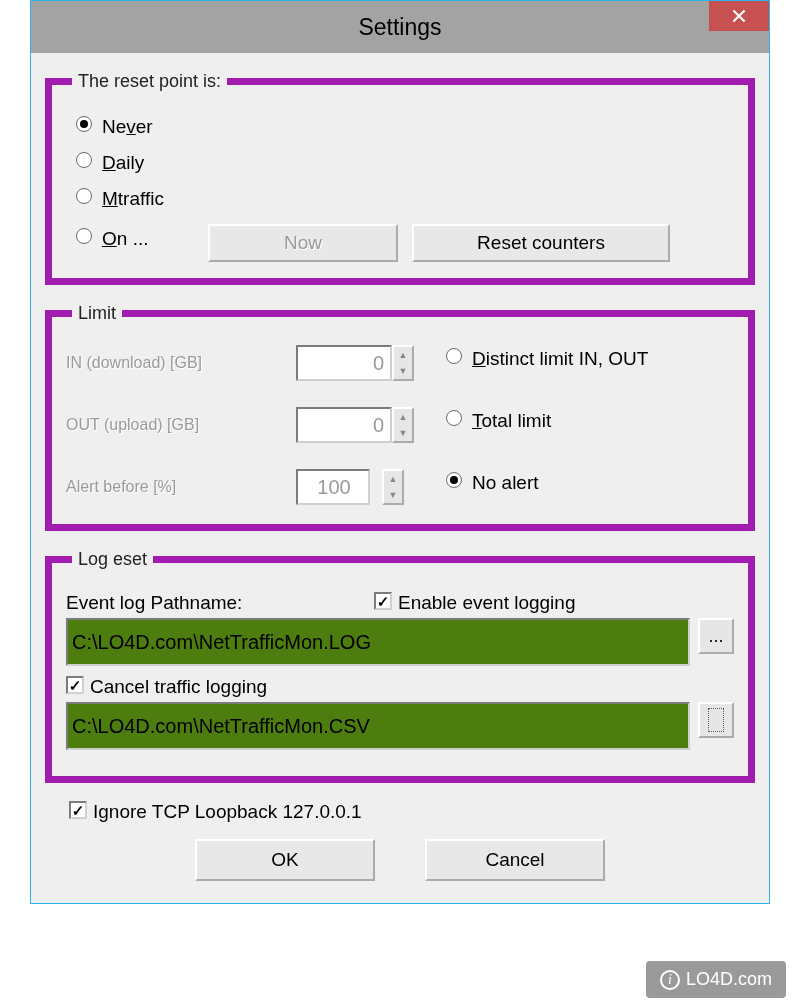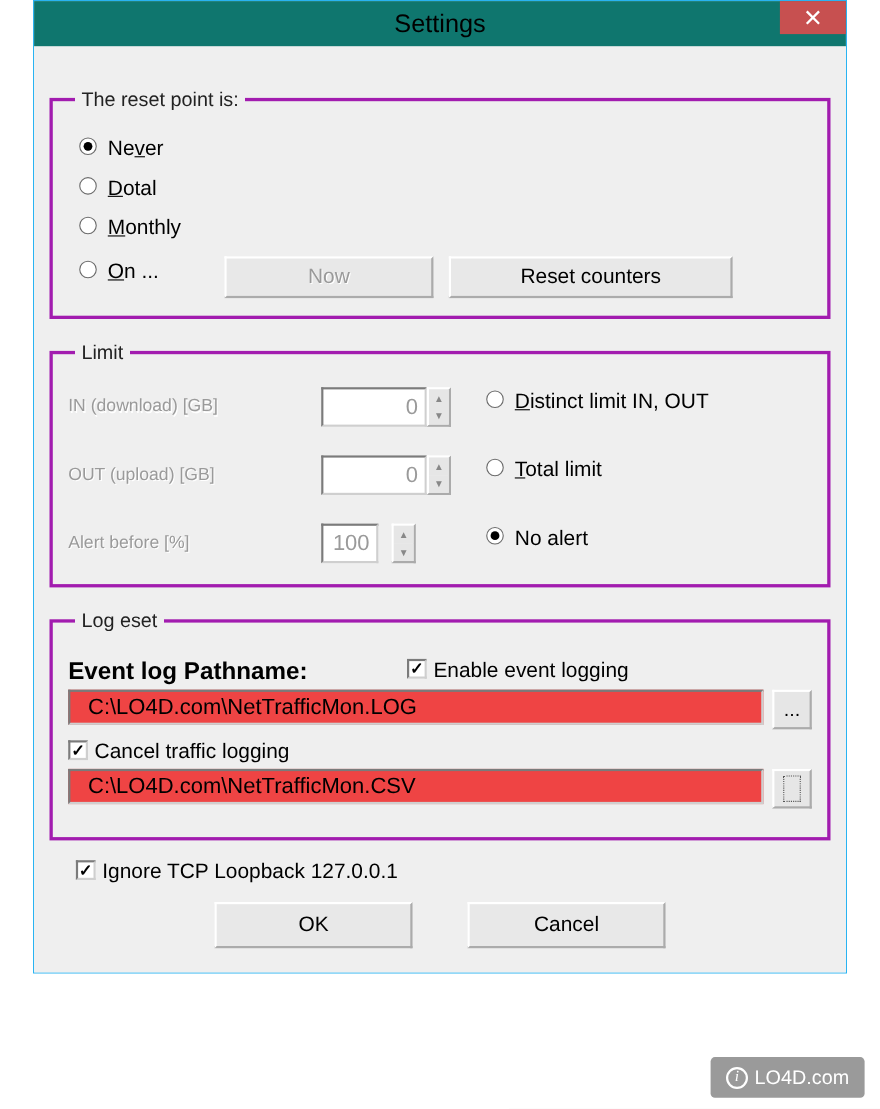--- a/index.html
+++ b/index.html
@@ -13,22 +13,22 @@
   color: #000;
 }
 .window {
   position: absolute;
   left: 30px;
   top: 0;
   width: 740px;
   border: 1px solid #29b3f2;
 }
 .titlebar {
-  height: 41px;
-  background: #0f766e;
+  height: 52px;
+  background: #a3a3a3;
   display: flex;
   align-items: center;
   position: relative;
 }
 .titlebar-text {
   flex: 1;
   text-align: center;
   font-size: 23px;
   color: #000;
   font-weight: 400;
@@ -46,25 +46,24 @@
   justify-content: center;
   font-size: 18px;
   cursor: pointer;
 }
 .close-btn svg { width: 14px; height: 14px; }
 .client {
   background: #efefef;
   padding: 18px 14px 22px 14px;
 }
 fieldset {
-  border: 3px solid #a21caf;
+  border: 7px solid #a21caf;
   margin-bottom: 18px;
   padding: 18px 14px 16px 14px;
   position: relative;
-  margin-top: 20px;
 }
 fieldset > legend {
   padding: 0 6px;
   font-size: 18px;
   color: #222;
   margin-left: 6px;
 }
 .radio-row {
   display: flex;
   align-items: flex-start;
@@ -142,53 +141,53 @@
 }
 .spin .arrows div {
   flex: 1;
   display: flex;
   align-items: center;
   justify-content: center;
   font-size: 9px;
   color: #888;
   background: #e6e6e6;
 }
-.spin.small input { width: 52px; text-align: right; padding-left: 8px; }
+.spin.small input { width: 74px; text-align: center; padding-left: 8px; }
 .limit-right .radio-row { margin-left: 20px; }
 .logrow {
   display: flex;
   align-items: center;
   margin: 4px 0;
   gap: 8px;
 }
-.logrow .label { font-size: 22px; flex: 0 0 300px; font-weight: bold; }
+.logrow .label { font-size: 19px; flex: 0 0 300px; }
 .check {
   width: 18px; height: 18px;
   border: 2px inset #cfcfcf;
   background: #fff;
   display: inline-flex;
   align-items: center; justify-content: center;
   flex-shrink: 0;
   margin-right: 6px;
 }
 .check.checked::after { content: "✓"; font-size: 15px; line-height: 1; color: #000; font-weight: bold; }
 .check-label { font-size: 19px; display: flex; align-items: flex-start; }
 .pathline {
   display: flex;
   align-items: stretch;
   gap: 8px;
   margin: 4px 0 10px 0;
 }
 .pathline input {
   flex: 1;
-  height: 32px;
+  height: 48px;
   border: 2px inset #cfcfcf;
-  background: #ef4444;
+  background: #4d7c0f;
   font-size: 20px;
-  padding: 0 16px;
+  padding: 0 4px;
 }
 .browse {
   width: 36px;
   height: 36px;
   border: 2px outset #fff;
   background: #e6e6e6;
   display: flex;
   align-items: center;
   justify-content: center;
   font-size: 18px;
@@ -240,25 +239,25 @@
   <div class="client">
 
     <fieldset>
       <legend>The reset point is:</legend>
       <div class="radio-row">
         <span class="radio-dot checked"></span>
         <span class="radio-label">Ne<span class="u">v</span>er</span>
       </div>
       <div class="radio-row">
         <span class="radio-dot"></span>
-        <span class="radio-label"><span class="u">D</span><span>otal</span></span>
+        <span class="radio-label"><span class="u">D</span><span>aily</span></span>
       </div>
       <div class="radio-row">
         <span class="radio-dot"></span>
-        <span class="radio-label"><span class="u">M</span><span>onthly</span></span>
+        <span class="radio-label"><span class="u">M</span><span>traffic</span></span>
       </div>
       <div class="row-on">
         <div class="radio-row" style="margin:0;width:118px">
           <span class="radio-dot"></span>
           <span class="radio-label"><span class="u">O</span><span>n ...</span></span>
         </div>
         <div class="btn btn-now disabled">
             <span class="u">N</span>
             <span>ow</span>
           </div>

